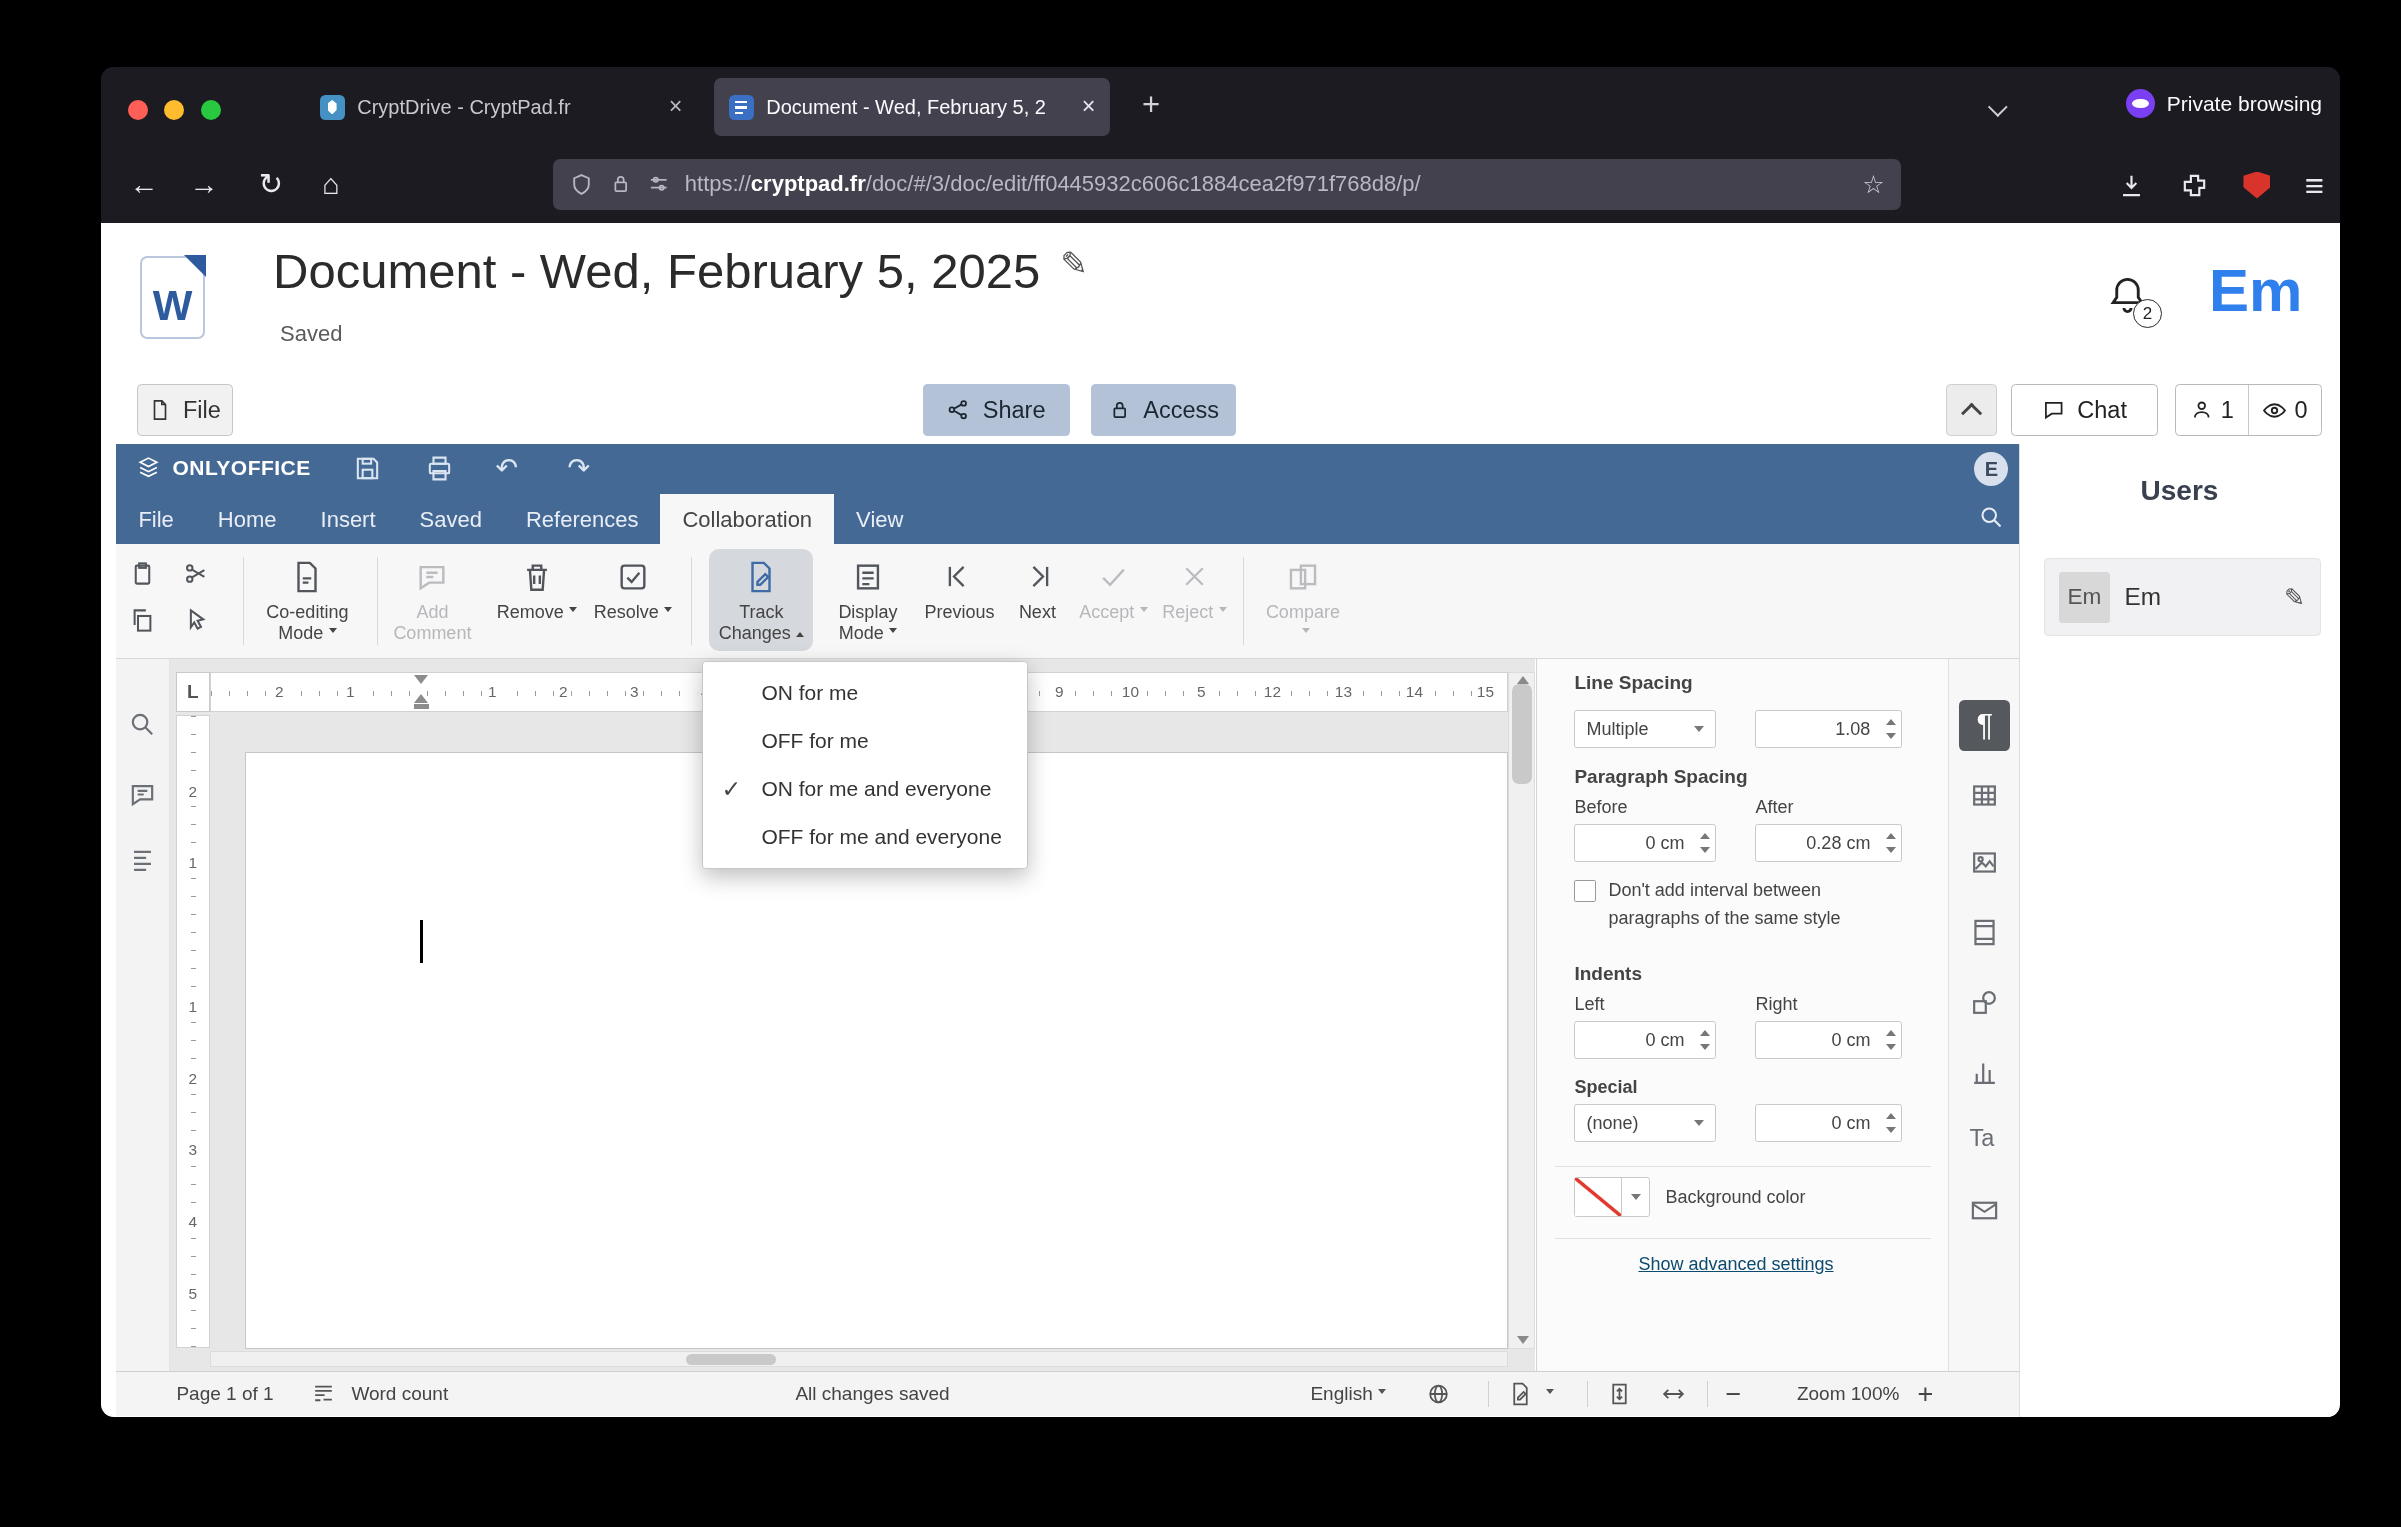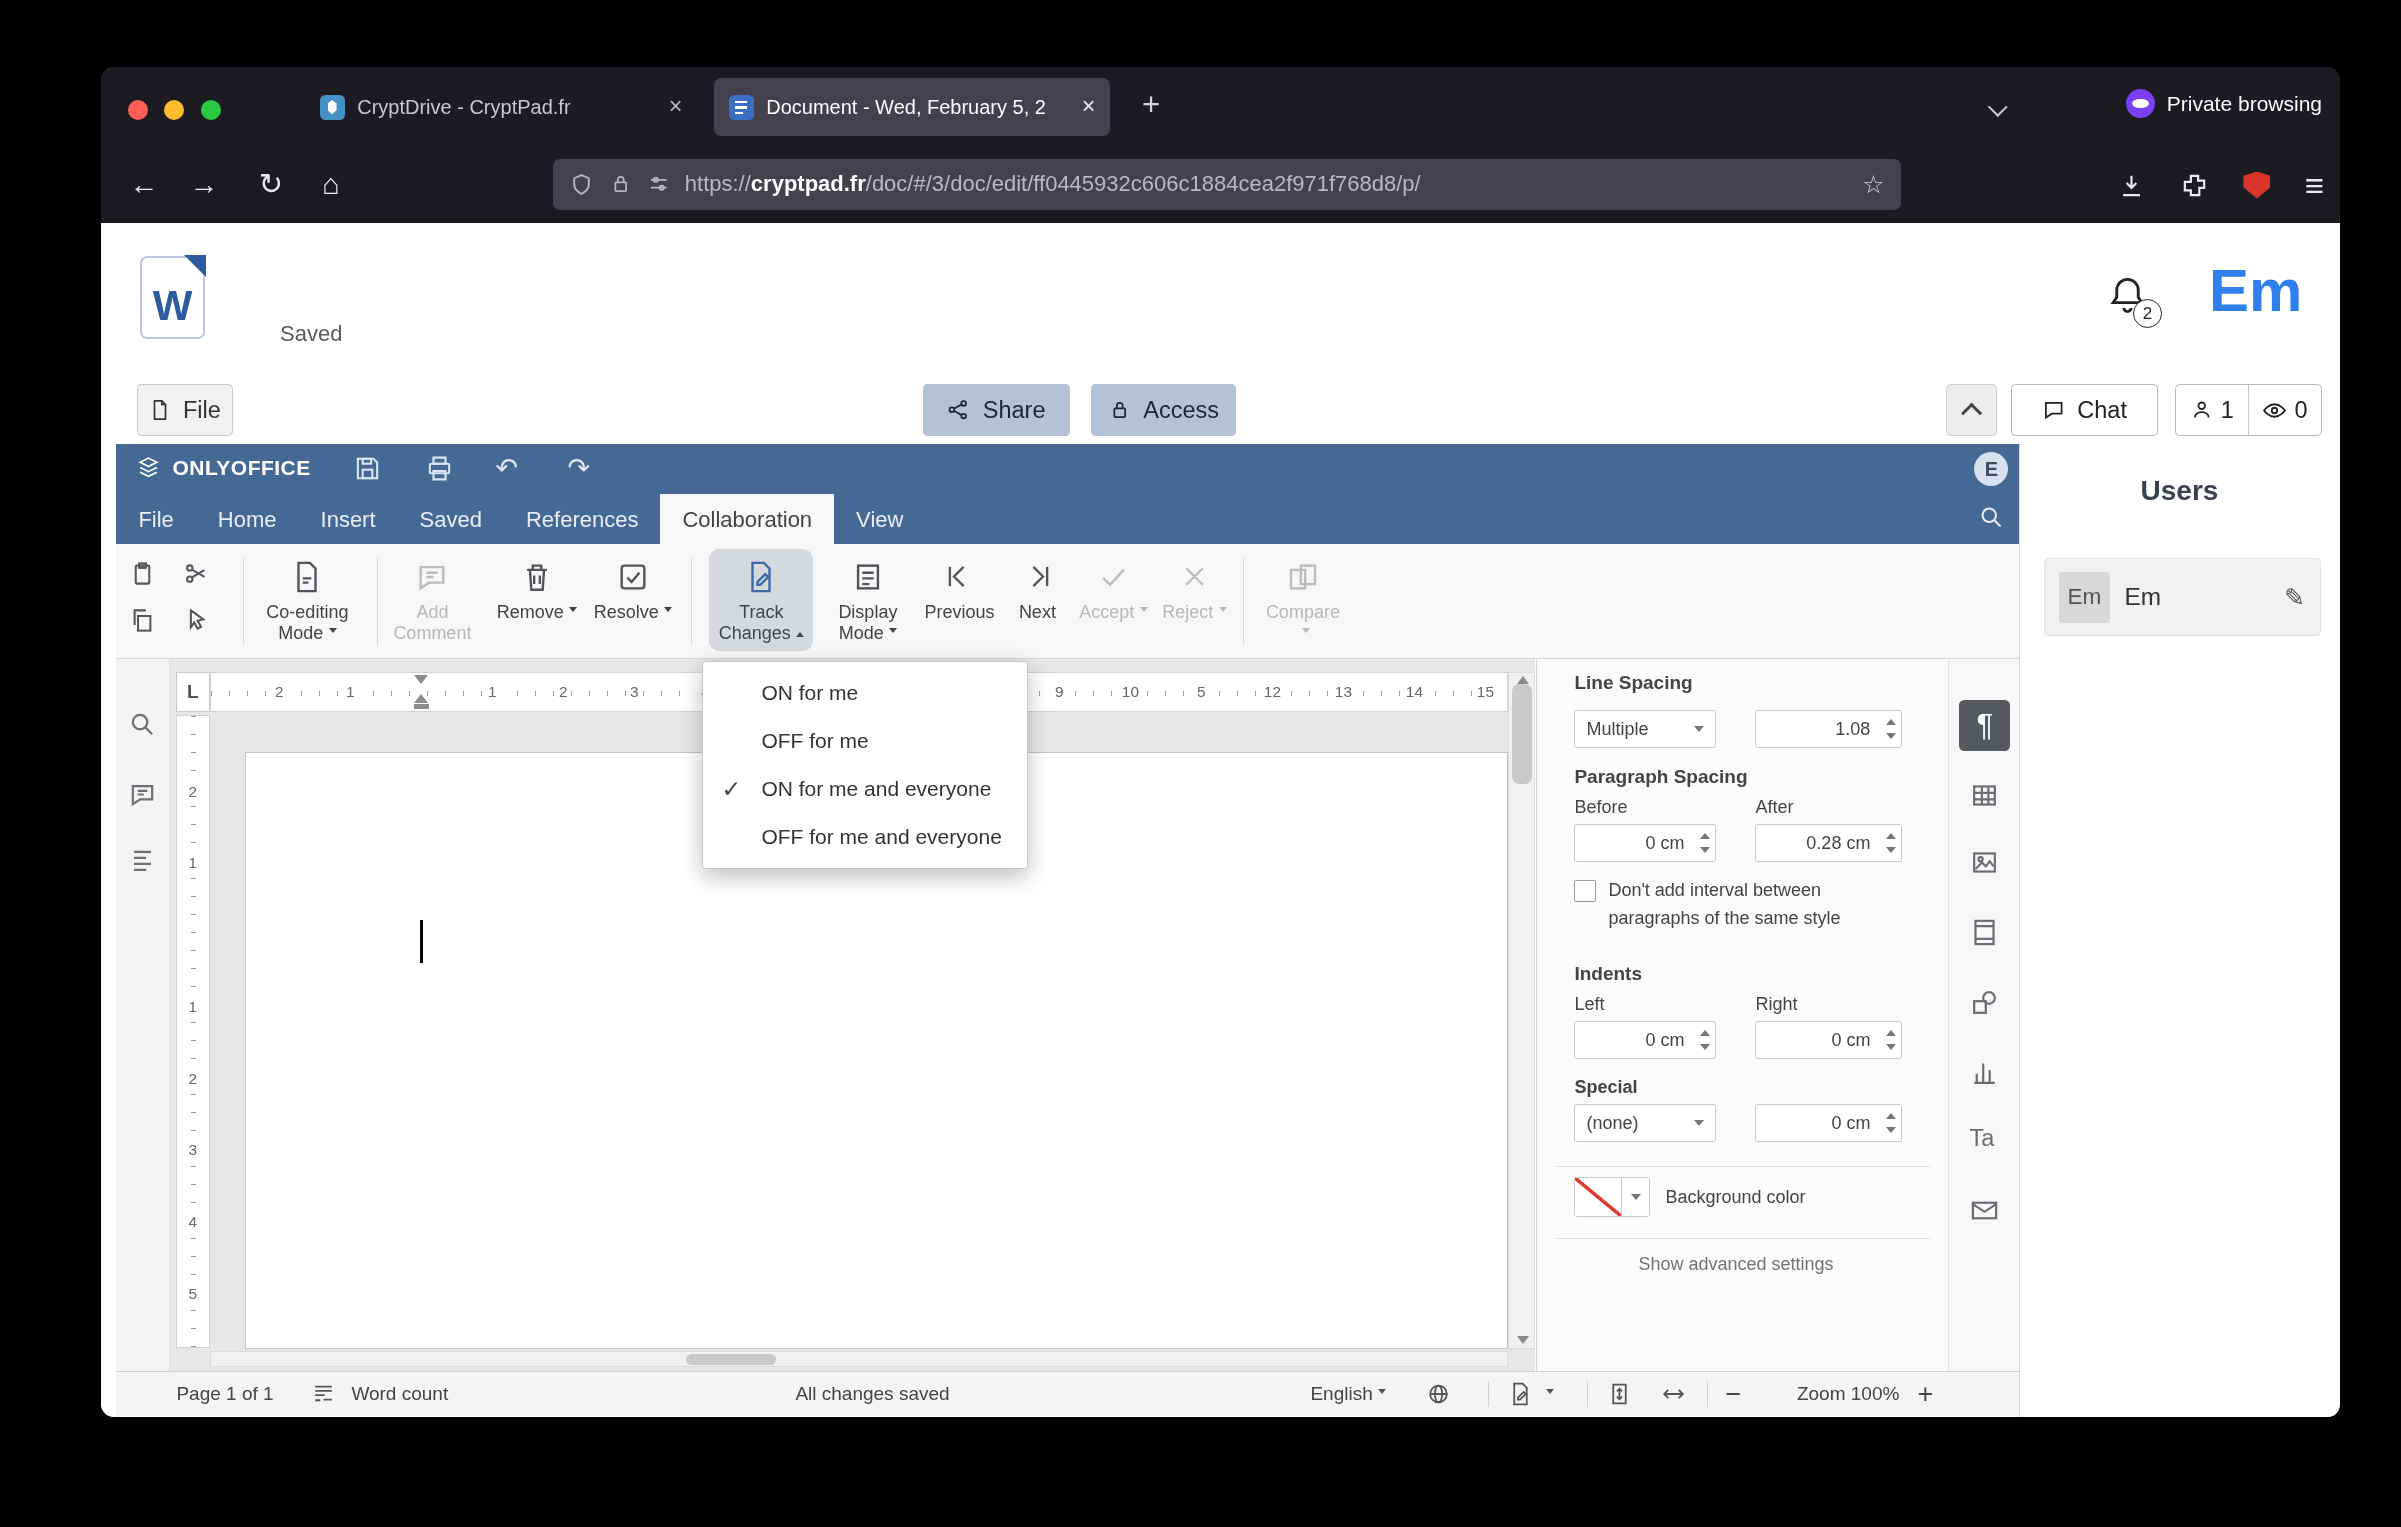--- a/index.html
+++ b/index.html
@@ -114,21 +114,21 @@
   .psel .sc{margin-left:auto;width:0;height:0;border:5.4px solid transparent;border-top:6.3px solid #777;margin-top:5.4px;}
   .pspin{position:absolute;height:38px;background:#fff;border:0.9px solid #c9c9c9;border-radius:2.7px;font-size:18px;color:#444;}
   .pspin .v{position:absolute;right:31px;top:0;bottom:0;display:flex;align-items:center;}
   .pspin .ar{position:absolute;right:5.4px;width:0;height:0;border-left:5.4px solid transparent;border-right:5.4px solid transparent;}
   .chkbox{position:absolute;width:22px;height:22px;background:#fff;border:0.9px solid #9a9a9a;border-radius:1.8px;}
   .pdiv{position:absolute;left:18px;right:18px;height:0.9px;background:#e1e1e1;}
   .swatch{position:absolute;width:76px;height:40px;border:0.9px solid #c9c9c9;border-radius:2.7px;background:#fff;display:flex;}
   .swL{width:47px;position:relative;border-right:0.9px solid #c9c9c9;background:linear-gradient(to top right,#fff 46%,#e03a2f 48%,#e03a2f 52%,#fff 54%);}
   .swR{flex:1;display:flex;align-items:center;justify-content:center;}
   .swR .sc{width:0;height:0;border:5.4px solid transparent;border-top:6.3px solid #777;margin-top:5.4px;}
-  .plink{position:absolute;font-size:18px;color:#737373;}
+  .plink{position:absolute;font-size:18px;color:#0c4a6e;text-decoration:underline;}
 
   .rightbar{position:absolute;left:1832px;top:0;width:71px;height:712px;background:#f7f7f7;border-left:0.9px solid #e0e0e0;}
   .rbi{position:absolute;left:20px;color:#6a6e74;}
   .rbact{position:absolute;left:10px;top:41px;width:51px;height:51px;background:#55585c;border-radius:5.4px;display:flex;align-items:center;justify-content:center;color:#fff;font-size:31px;}
 
   .statusbar{position:absolute;left:0;top:927px;width:100%;height:45px;background:#f4f4f4;border-top:0.9px solid #cfcfcf;font-size:19px;color:#444;}
   .sbi{position:absolute;top:50%;transform:translateY(-50%);white-space:nowrap;}
   .ssep{position:absolute;top:9px;bottom:9px;width:0.9px;background:#d0d0d0;}
 
   .usersttl{position:absolute;left:0;right:0;top:31px;text-align:center;font-size:28px;font-weight:700;color:#39414f;}
@@ -371,20 +371,21 @@
           </svg>
         <div class="ublock"></div>
         <div style="font-size:33px;color:#e8e8ee;line-height:1">≡</div>
       </div>
     </div>
 
     <div class="cphead">
       <div class="wicon">
           <div class="wl">W</div>
         </div>
+      <div class="doctitle"><span>Document - Wed, February 5, 2025</span><span class="tpencil">✎</span></div>
       <div class="savedtxt">Saved</div>
       <div class="bell">
         <svg class="i" width="43" height="43" fill="none" stroke="#222" stroke-width="1.6" viewBox="0 0 48 48">
             <use href="#i-bell"></use>
           </svg>
         <div class="badge">2</div>
       </div>
       <div class="emavatar">Em</div>
     </div>
 

